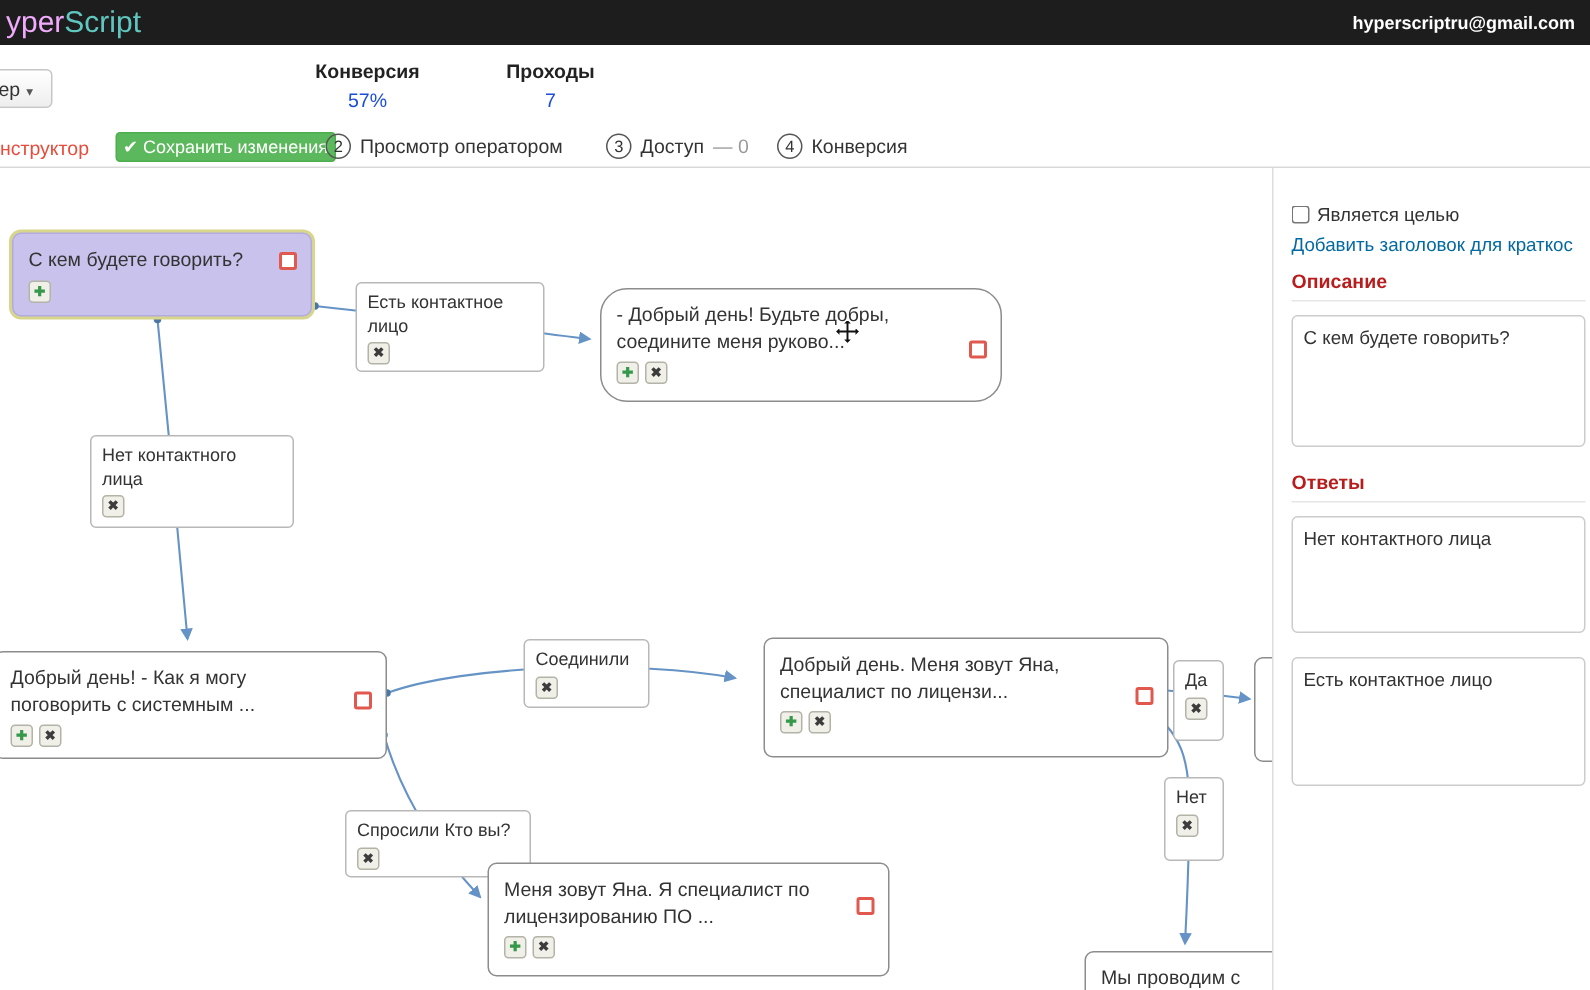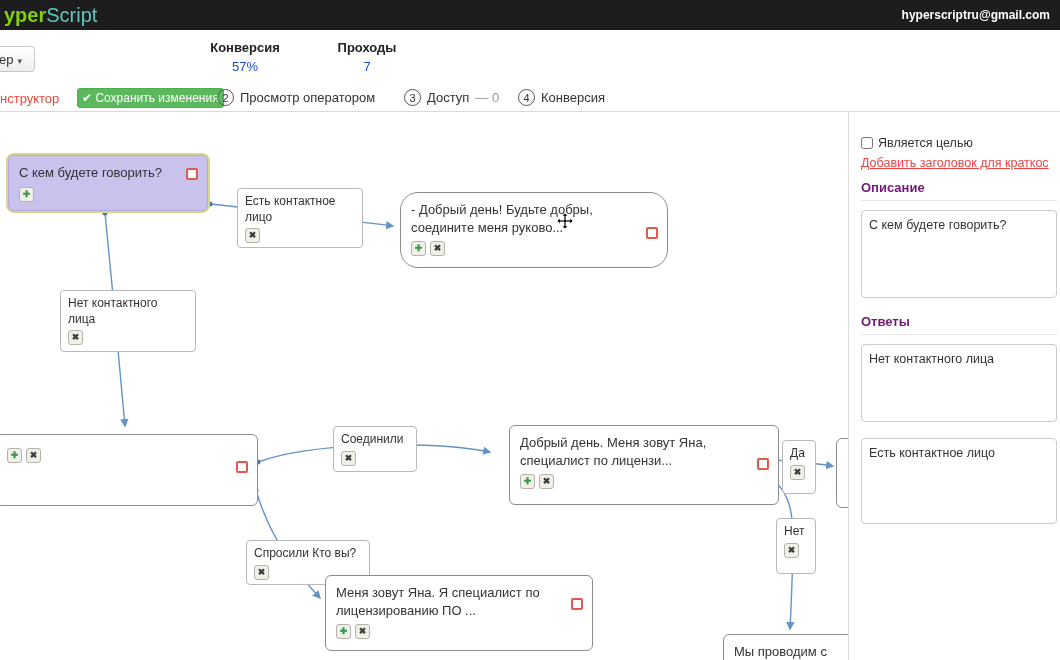--- a/index.html
+++ b/index.html
@@ -9,21 +9,21 @@
     background:#fff; font-family:"Liberation Sans", sans-serif; color:#333;
     margin:0 auto;
   }
   
   .topbar {
     position:absolute; left:0; top:0; width:1060px; height:30px;
     background:#1d1d1d; display:flex; align-items:center; justify-content:space-between;
     padding:0 10px; z-index:10;
   }
   .logo { font-size:20px; margin-left:-6px; white-space:nowrap; }
-  .logo b { color:#84cc16; font-weight:bold; }
+  .logo b { color:#f0abfc; font-weight:normal; }
   .logo span { color:#5fc7c0; font-weight:normal; }
   .email { color:#fff; font-size:12px; font-weight:bold; }
   
   .toolbar { position:absolute; left:0; top:30px; width:1060px; height:55px; background:#fff; overflow:hidden; z-index:9; }
   .dd-btn {
     position:absolute; left:-14px; top:16px; height:26px; padding:4px 12px;
     border:1px solid #c6c6c6; border-radius:4px; background:linear-gradient(#ffffff,#eeeeee);
     font-size:13px; color:#333; cursor:pointer; font-family:inherit;
   }
   .dd-btn .caret { font-size:9px; color:#555; margin-left:4px; }
@@ -80,23 +80,23 @@
   .move-cursor { position:absolute; z-index:4; }
   
   .panel {
     position:absolute; left:848px; top:112px; width:212px; height:548px;
     background:#fff; border-left:1px solid #ddd; z-index:5;
     padding:10px 0 0 12px;
   }
   .panel-title { font-size:16px; font-weight:bold; color:#222; line-height:1.2; width:165px; }
   .goal-row { margin-top:14px; display:flex; align-items:center; gap:5px; font-size:12.5px; }
   .goal-row input { width:12px; height:12px; }
-  .add-link { margin-top:6px; font-size:12.5px; color:#ef4444; text-decoration:underline; white-space:nowrap; cursor:pointer; }
+  .add-link { margin-top:6px; font-size:12.5px; color:#0369a1; white-space:nowrap; cursor:pointer; }
   .sec-head {
-    margin-top:10px; font-size:13px; font-weight:bold; color:#701a75;
+    margin-top:10px; font-size:13px; font-weight:bold; color:#b91c1c;
     padding-bottom:5px; border-bottom:1px solid #e6e6e6; width:196px;
   }
   .panel textarea {
     display:block; width:196px; border:1px solid #ccc; border-radius:4px;
     padding:6px 7px; font-size:12.5px; font-family:inherit; color:#333; resize:none;
     margin-top:9px; line-height:1.35;
   }
   .ta-desc { height:88px; }
   .ta-ans1 { height:78px; }
   .ta-ans2 { height:86px; margin-top:16px !important; }
@@ -194,27 +194,28 @@
 
     <div class="conn" style="left:60px; top:178px; width:136px; min-height:62px;">
       <div>Нет контактного лица</div>
       <div class="badges">
           <span class="badge del">✖</span>
         </div>
     </div>
 
     <div class="node" style="left:-4px; top:322px; width:262px; min-height:72px;">
       <span class="goal-box" style="top:26px;"></span>
-      <div class="badges">
-        <span class="badge plus">✚</span>
-        <span class="badge del">✖</span>
-      </div>
-    </div>
-
-    <div class="conn" style="left:333px; top:314px; width:84px; min-height:46px;">
+      <div>Добрый день! - Как я могу поговорить с системным ...</div>
+      <div class="badges">
+        <span class="badge plus">✚</span>
+        <span class="badge del">✖</span>
+      </div>
+    </div>
+
+    <div class="conn" style="left:349px; top:314px; width:84px; min-height:46px;">
       <div>Соединили</div>
       <div class="badges">
           <span class="badge del">✖</span>
         </div>
     </div>
 
     <div class="node" style="left:509px; top:313px; width:270px; min-height:80px;">
       <span class="goal-box" style="top:32px;"></span>
       <div>Добрый день. Меня зовут Яна, специалист по лицензи...</div>
       <div class="badges">
@@ -234,21 +235,21 @@
       <div>В</div>
     </div>
 
     <div class="conn" style="left:776px; top:406px; width:40px; min-height:56px;">
       <div>Нет</div>
       <div class="badges">
           <span class="badge del">✖</span>
         </div>
     </div>
 
-    <div class="conn" style="left:246px; top:428px; width:124px; min-height:44px;">
+    <div class="conn" style="left:230px; top:428px; width:124px; min-height:44px;">
       <div>Спросили Кто вы?</div>
       <div class="badges">
           <span class="badge del">✖</span>
         </div>
     </div>
 
     <div class="node" style="left:325px; top:463px; width:268px; min-height:76px;">
       <span class="goal-box" style="top:22px;"></span>
       <div>Меня зовут Яна. Я специалист по лицензированию ПО ...</div>
       <div class="badges">

